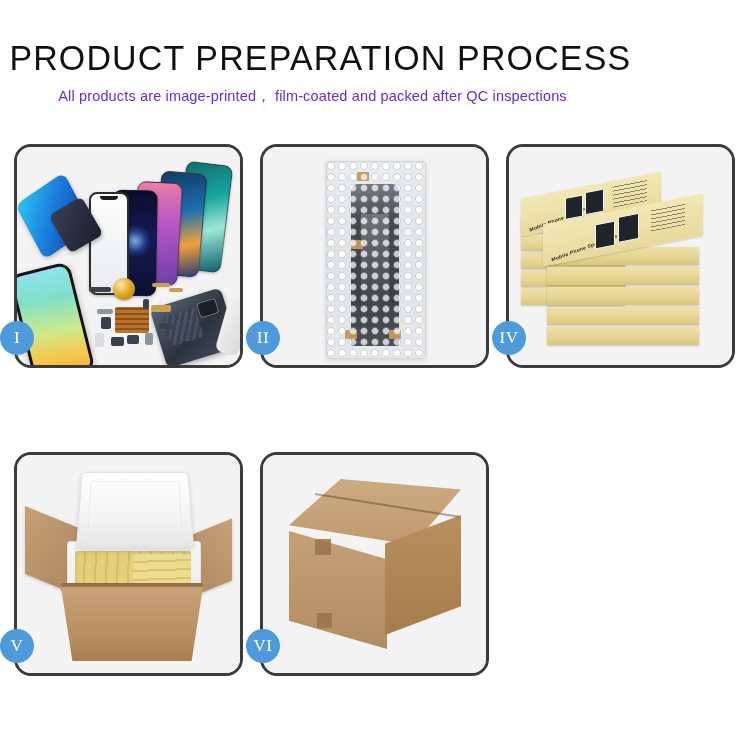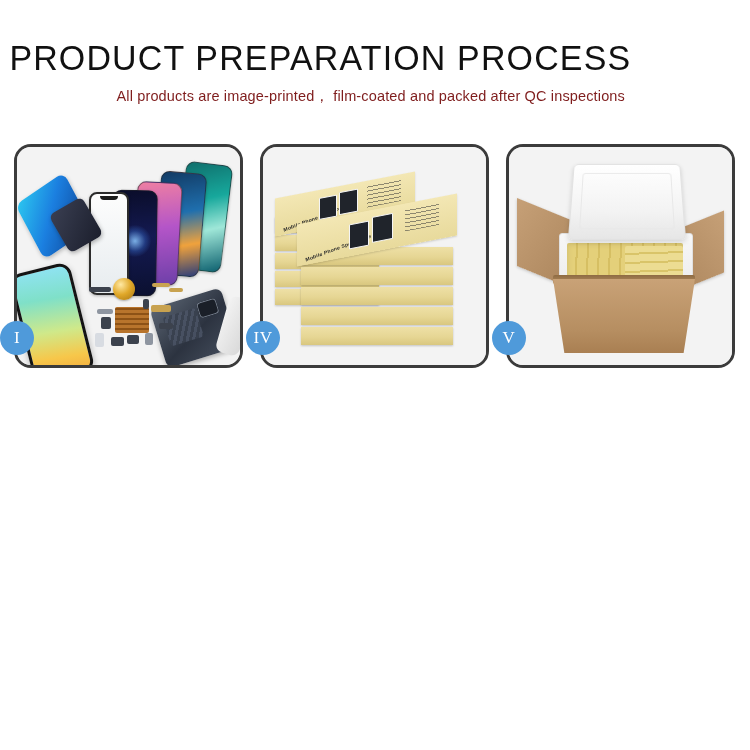--- a/index.html
+++ b/index.html
@@ -15,38 +15,38 @@
     font-family: "Liberation Sans", sans-serif;
     position: relative;
   }
 
   
   .header {
     position: absolute;
     left: 0;
     top: 38px;
     width: 625px;
-    text-align: right;
+    text-align: center;
   }
   .page-title {
     font-family: "Liberation Sans", sans-serif;
     font-size: 35px;
     font-weight: 400;
     color: #111111;
     letter-spacing: 1.2px;
     line-height: 40px;
     transform: scaleX(0.97);
     white-space: nowrap;
   }
   .page-subtitle {
     margin-top: 9px;
     font-family: "Liberation Sans", sans-serif;
     font-size: 14.5px;
     font-weight: 400;
-    color: #7f1d1d;
+    color: #6d28d9;
     letter-spacing: 0.15px;
     white-space: nowrap;
   }
 
   
   .grid {
     position: absolute;
     left: 14px;
     top: 144px;
     width: 722px;
@@ -460,20 +460,35 @@
         <div class="part lite" style="left:78px; top:186px; width:9px; height:14px;"></div>
         <div class="part" style="left:94px; top:190px; width:13px; height:9px;"></div>
         <div class="part gray" style="left:128px; top:186px; width:8px; height:12px;"></div>
         <div class="part" style="left:142px; top:176px; width:14px; height:6px;"></div>
         <div class="white-tool"></div>
       </div>
     </div>
     <div class="badge">I</div>
   </div>
 
+  <div class="panel">
+    <div class="panel-inner">
+      <div class="scene">
+        <div class="bubble-bag">
+          <div class="bb-item"></div>
+          <div class="bb-tape" style="left:30px; top:10px;"></div>
+          <div class="bb-tape" style="left:24px; top:78px;"></div>
+          <div class="bb-tape" style="left:18px; top:168px;"></div>
+          <div class="bb-tape" style="left:62px; top:168px;"></div>
+          <div class="bb-over"></div>
+        </div>
+      </div>
+    </div>
+    <div class="badge">II</div>
+  </div>
 
 
   <div class="panel">
     <div class="panel-inner">
       <div class="scene stack">
 
         <div class="kbox" style="left:12px; top:70px; width:104px; height:16px;"></div>
         <div class="kbox" style="left:12px; top:88px; width:104px; height:16px;"></div>
         <div class="kbox" style="left:12px; top:106px; width:104px; height:16px;"></div>
         <div class="kbox" style="left:12px; top:124px; width:104px; height:16px;"></div>
@@ -512,14 +527,27 @@
         <div class="yellow-packs"></div>
         <div class="yellow-packs2"></div>
         <div class="foam-lid"></div>
         <div class="carton-rim"></div>
         <div class="carton-body"></div>
       </div>
     </div>
     <div class="badge">V</div>
   </div>
 
+  <div class="panel">
+    <div class="panel-inner">
+      <div class="scene">
+        <div class="c6-top"></div>
+        <div class="c6-left"></div>
+        <div class="c6-right"></div>
+        <div class="c6-seam"></div>
+        <div class="c6-tape" style="left:52px; top:84px; width:16px; height:16px;"></div>
+        <div class="c6-tape" style="left:54px; top:158px; width:15px; height:15px;"></div>
+      </div>
+    </div>
+    <div class="badge">VI</div>
+  </div>
 
 </div>
 
 </body></html>

